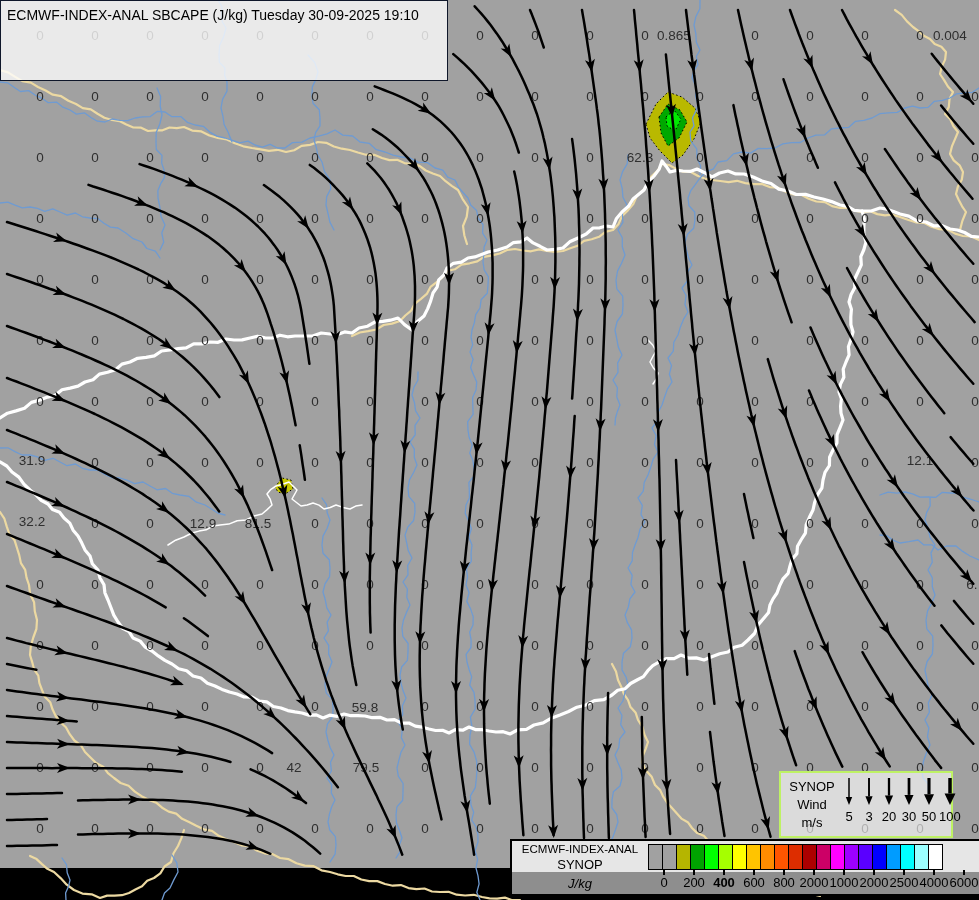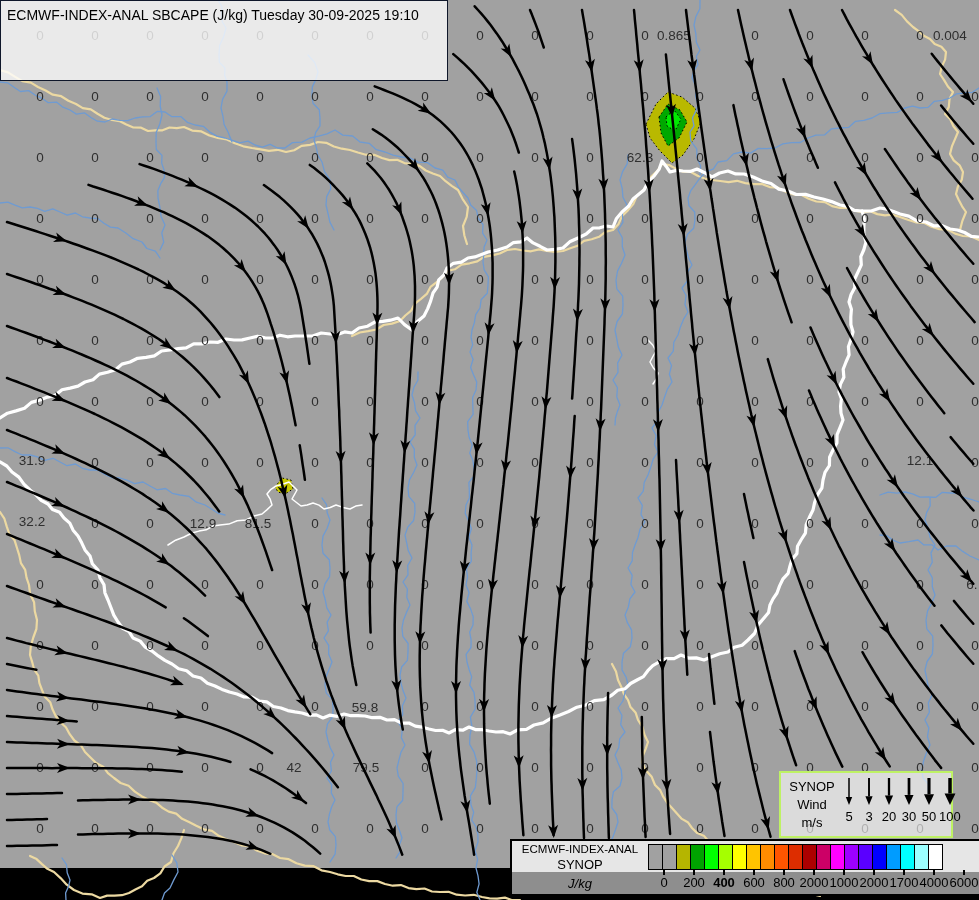--- a/index.html
+++ b/index.html
@@ -655,20 +655,20 @@
         <div class="tl" style="left: 105px; text-align: center;">600</div>
         <div class="tick" style="left: 134px;"></div>
         <div class="tl" style="left: 135px;">800</div>
         <div class="tick" style="left: 164px;"></div>
         <div class="tl" style="left: 165px;">2000</div>
         <div class="tick" style="left: 194px;"></div>
         <div class="tl" style="left: 195px;">1000</div>
         <div class="tick" style="left: 224px;"></div>
         <div class="tl" style="left: 225px;">2000</div>
         <div class="tick" style="left: 254px;"></div>
-        <div class="tl" style="left: 255px;">1700</div>
+        <div class="tl" style="left: 255px;">2500</div>
         <div class="tick" style="left: 284px;"></div>
         <div class="tl" style="left: 285px;">4000</div>
         <div class="tick" style="left: 314px;"></div>
         <div class="tl" style="left: 315px;">6000</div>
       </div>
   </div>
 </div>
 
 </body></html>

